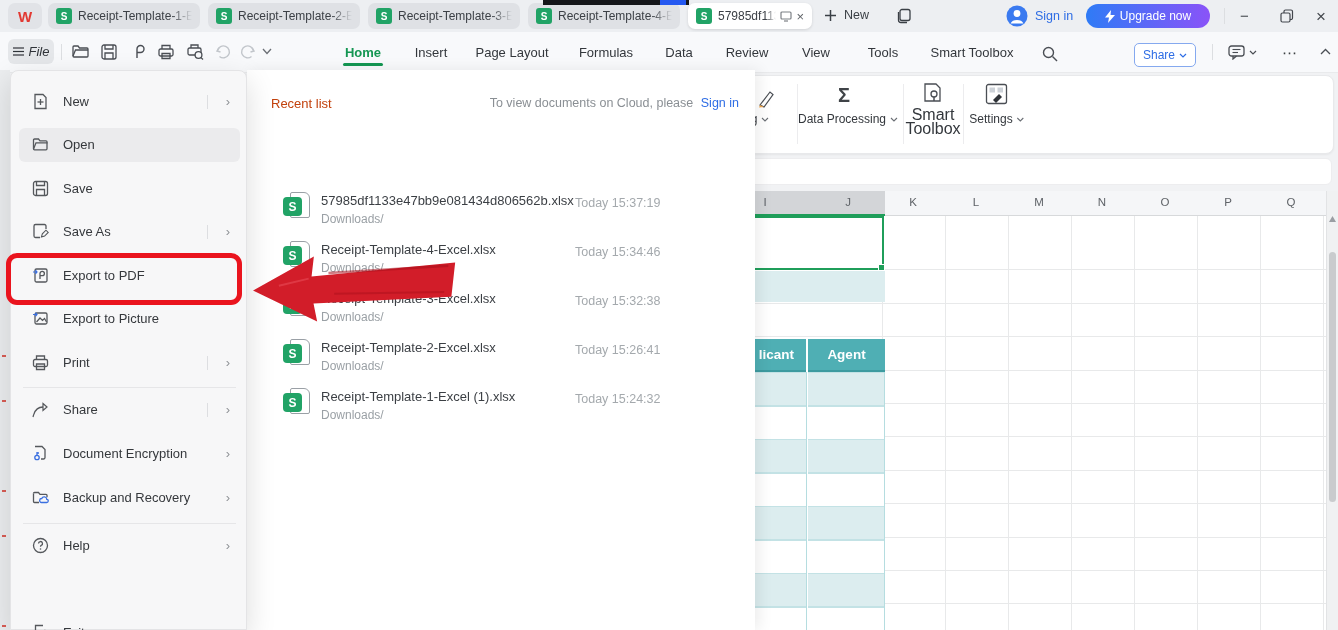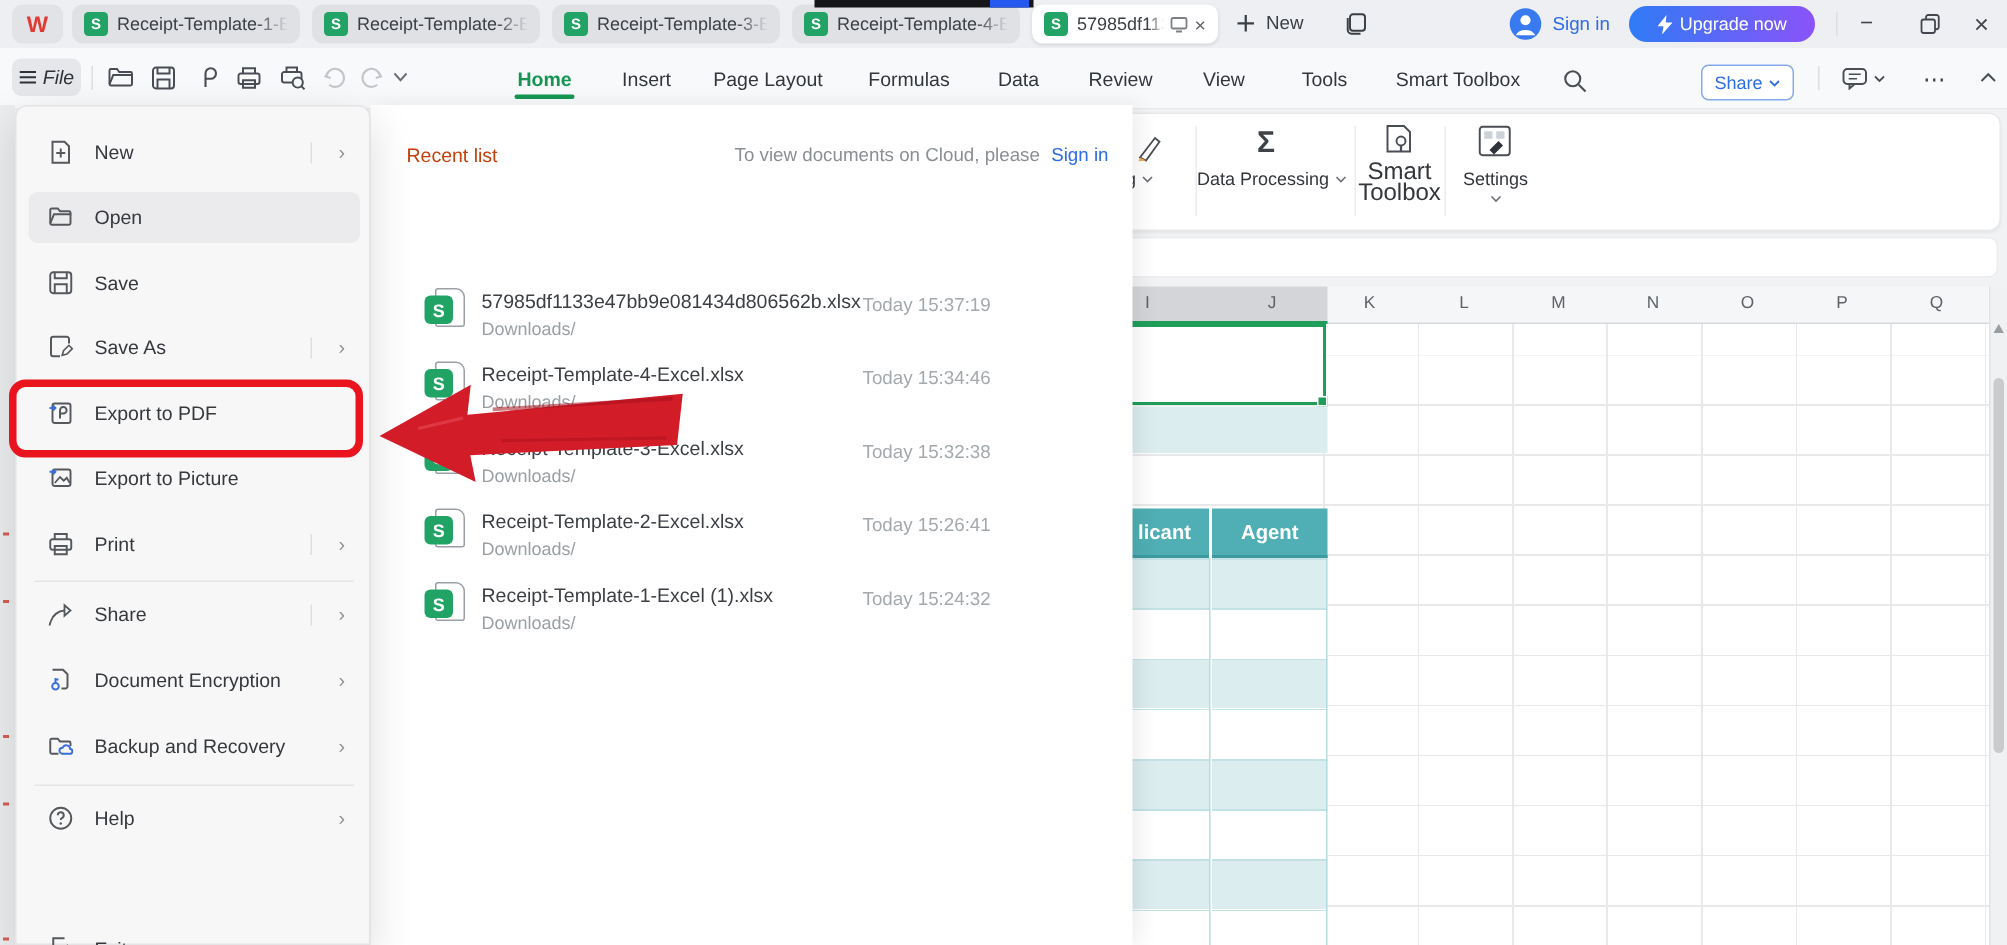--- a/index.html
+++ b/index.html
@@ -289,21 +289,21 @@
   </div>
   <div class="abs vsep" style="left:963px;top:84px;height:60px;background:#ececee;"></div>
   <div class="abs" style="left:985px;top:83px;">
     <svg width="24" height="23" viewBox="0 0 24 23">
         <rect x="1.5" y="1.5" width="20" height="19" rx="2" fill="none" stroke="#4a4e54" stroke-width="1.3"></rect>
         <rect x="4.5" y="4.5" width="5.5" height="5" fill="#cdd2d8"></rect>
         <rect x="12.5" y="4.5" width="5.5" height="5" fill="#cdd2d8"></rect>
         <path d="M8 17 l6-6 3 3 -6 6" fill="#2f3338"></path>
       </svg>
   </div>
-  <div class="abs" style="left:997px;top:112px;display:flex;gap:4px;align-items:center;transform:translateX(-50%);flex-direction:column;">
+  <div class="abs" style="left:997px;top:112px;display:flex;gap:4px;align-items:center;transform:translateX(-50%);">
     <span style="font-size:12px;color:#33373c;">Settings</span>
     <svg width="8" height="5" viewBox="0 0 8 5">
         <polyline points="1,1 4,4 7,1" fill="none" stroke="#6b6f75" stroke-width="1.1"></polyline>
       </svg>
   </div>
 
   <div class="abs" style="left:700px;top:158px;width:632px;height:27px;background:#fff;border:1px solid #ededef;border-radius:6px;box-sizing:border-box;"></div>
 
   <div class="abs" style="left:700px;top:191px;width:626px;height:25px;background:#f5f6f8;border-bottom:1px solid #d7d9db;box-sizing:border-box;"></div>
   <div class="abs" style="left:700px;top:191px;width:185px;height:25px;background:#d3d5d8;border-bottom:2px solid #1f9e5a;box-sizing:border-box;"></div>

